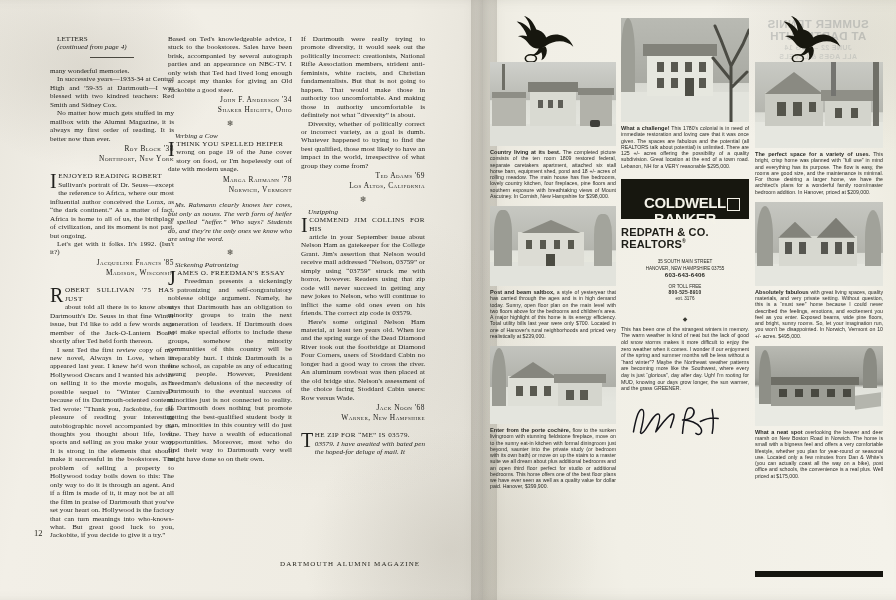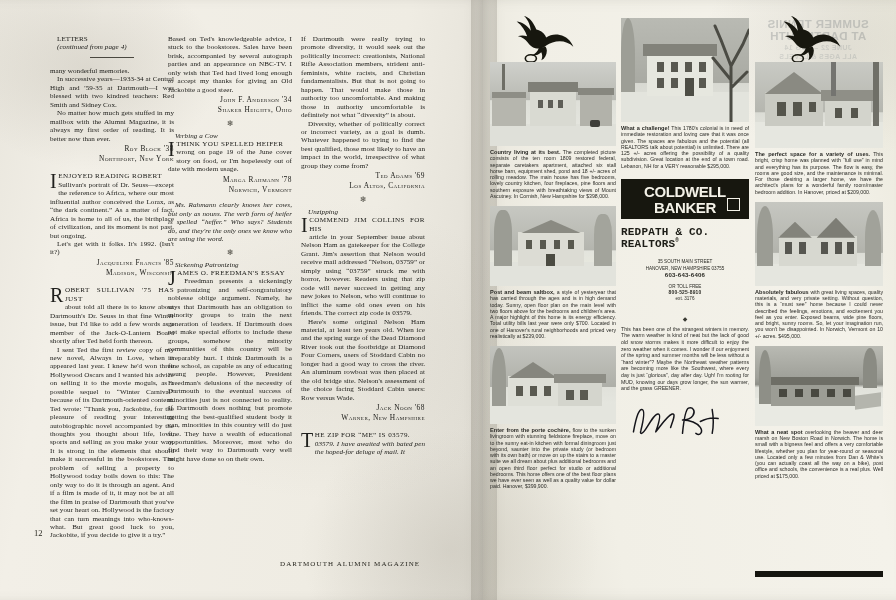--- a/index.html
+++ b/index.html
@@ -50,21 +50,21 @@
   .ad-col{position:absolute;color:#232320;font-family:"Liberation Sans", sans-serif;}
   .ad-copy{font-size:5.2px;line-height:6.25px;text-align:justify;margin:0;color:#2b2b27;}
   .ad-copy b{font-weight:bold;font-size:5.6px;}
   .photo{position:relative;overflow:hidden;border:0;background:#9a9a92;}
   .photo .sky{position:absolute;inset:0;}
 
   
   .cb-box{background:#17170f;color:#f4f2e8;text-align:center;}
   .cb-word{font-family:"Liberation Sans", sans-serif;font-weight:bold;
     letter-spacing:-0.4px;line-height:1.0;}
-  .cb-sub{font-family:Liberation Mono, monospace;font-weight:bold;color:#1d1d17;
+  .cb-sub{font-family:Liberation Sans, sans-serif;font-weight:bold;color:#1d1d17;
     letter-spacing:.2px;line-height:1.12;}
   .cb-addr{font-family:"Liberation Sans", sans-serif;font-size:4.6px;
     text-align:center;line-height:6.4px;color:#2a2a24;}
   .cb-phone{font-weight:bold;font-size:6.1px;letter-spacing:.2px;}
   .cb-tollfree{font-weight:bold;font-size:4.9px;letter-spacing:.2px;}
 
   .letterbody{font-family:"Liberation Sans", sans-serif;font-size:5.2px;
     line-height:6.6px;text-align:justify;color:#2b2b27;margin:0;}
 
   
@@ -283,21 +283,21 @@
       <svg viewBox="0 0 60 104" width="60" height="104" style="position:absolute;right:-2px;top:0;">
         <path d="M40 104 L40 48 L30 22 M40 48 L52 26 M40 62 L22 40 M40 70 L56 54 M30 22 L24 8 M52 26 L58 12" stroke="#4b4b44" stroke-width="3" fill="none" stroke-linecap="round"></path>
       </svg>
       <div style="position:absolute;left:0;top:0;width:14px;height:74px;background:#9d9e96;border-radius:50% 50% 0 0;"></div>
     </div>
     <p class="ad-copy" style="margin-top:3px;">
       <b>What a challenge!</b>
       <span>This 1780's colonial is in need of immediate restoration and loving care that it was once given. The spaces are fabulous and the potential (all REALTORS talk about potential) is unlimited. There are 125 +/- acres offering the possibility of a quality subdivision. Great location at the end of a town road. Lebanon, NH for a VERY reasonable $295,000.</span>
     </p>
 
-    <div class="cb-box" style="margin-top:10px;width:128px;height:40px;padding:5px 0 0;box-sizing:border-box;position:relative;">
+    <div class="cb-box" style="margin-top:10px;width:128px;height:40px;padding:16px 0 0;box-sizing:border-box;position:relative;">
       <div class="cb-word" style="font-size:15px;">COLDWELL</div>
       <div class="cb-word" style="font-size:15px;margin-top:1px;">BANKER</div>
       <div style="position:absolute;right:9px;bottom:8px;width:11px;height:11px;border:1.6px solid #f4f2e8;"></div>
     </div>
 
     <div style="margin-top:7px;">
       <div class="cb-sub" style="font-size:11px;">REDPATH &amp; CO.</div>
       <div class="cb-sub" style="font-size:11px;">
         <span>REALTORS</span><sup style="font-size:5px;">®</sup>
       </div>

